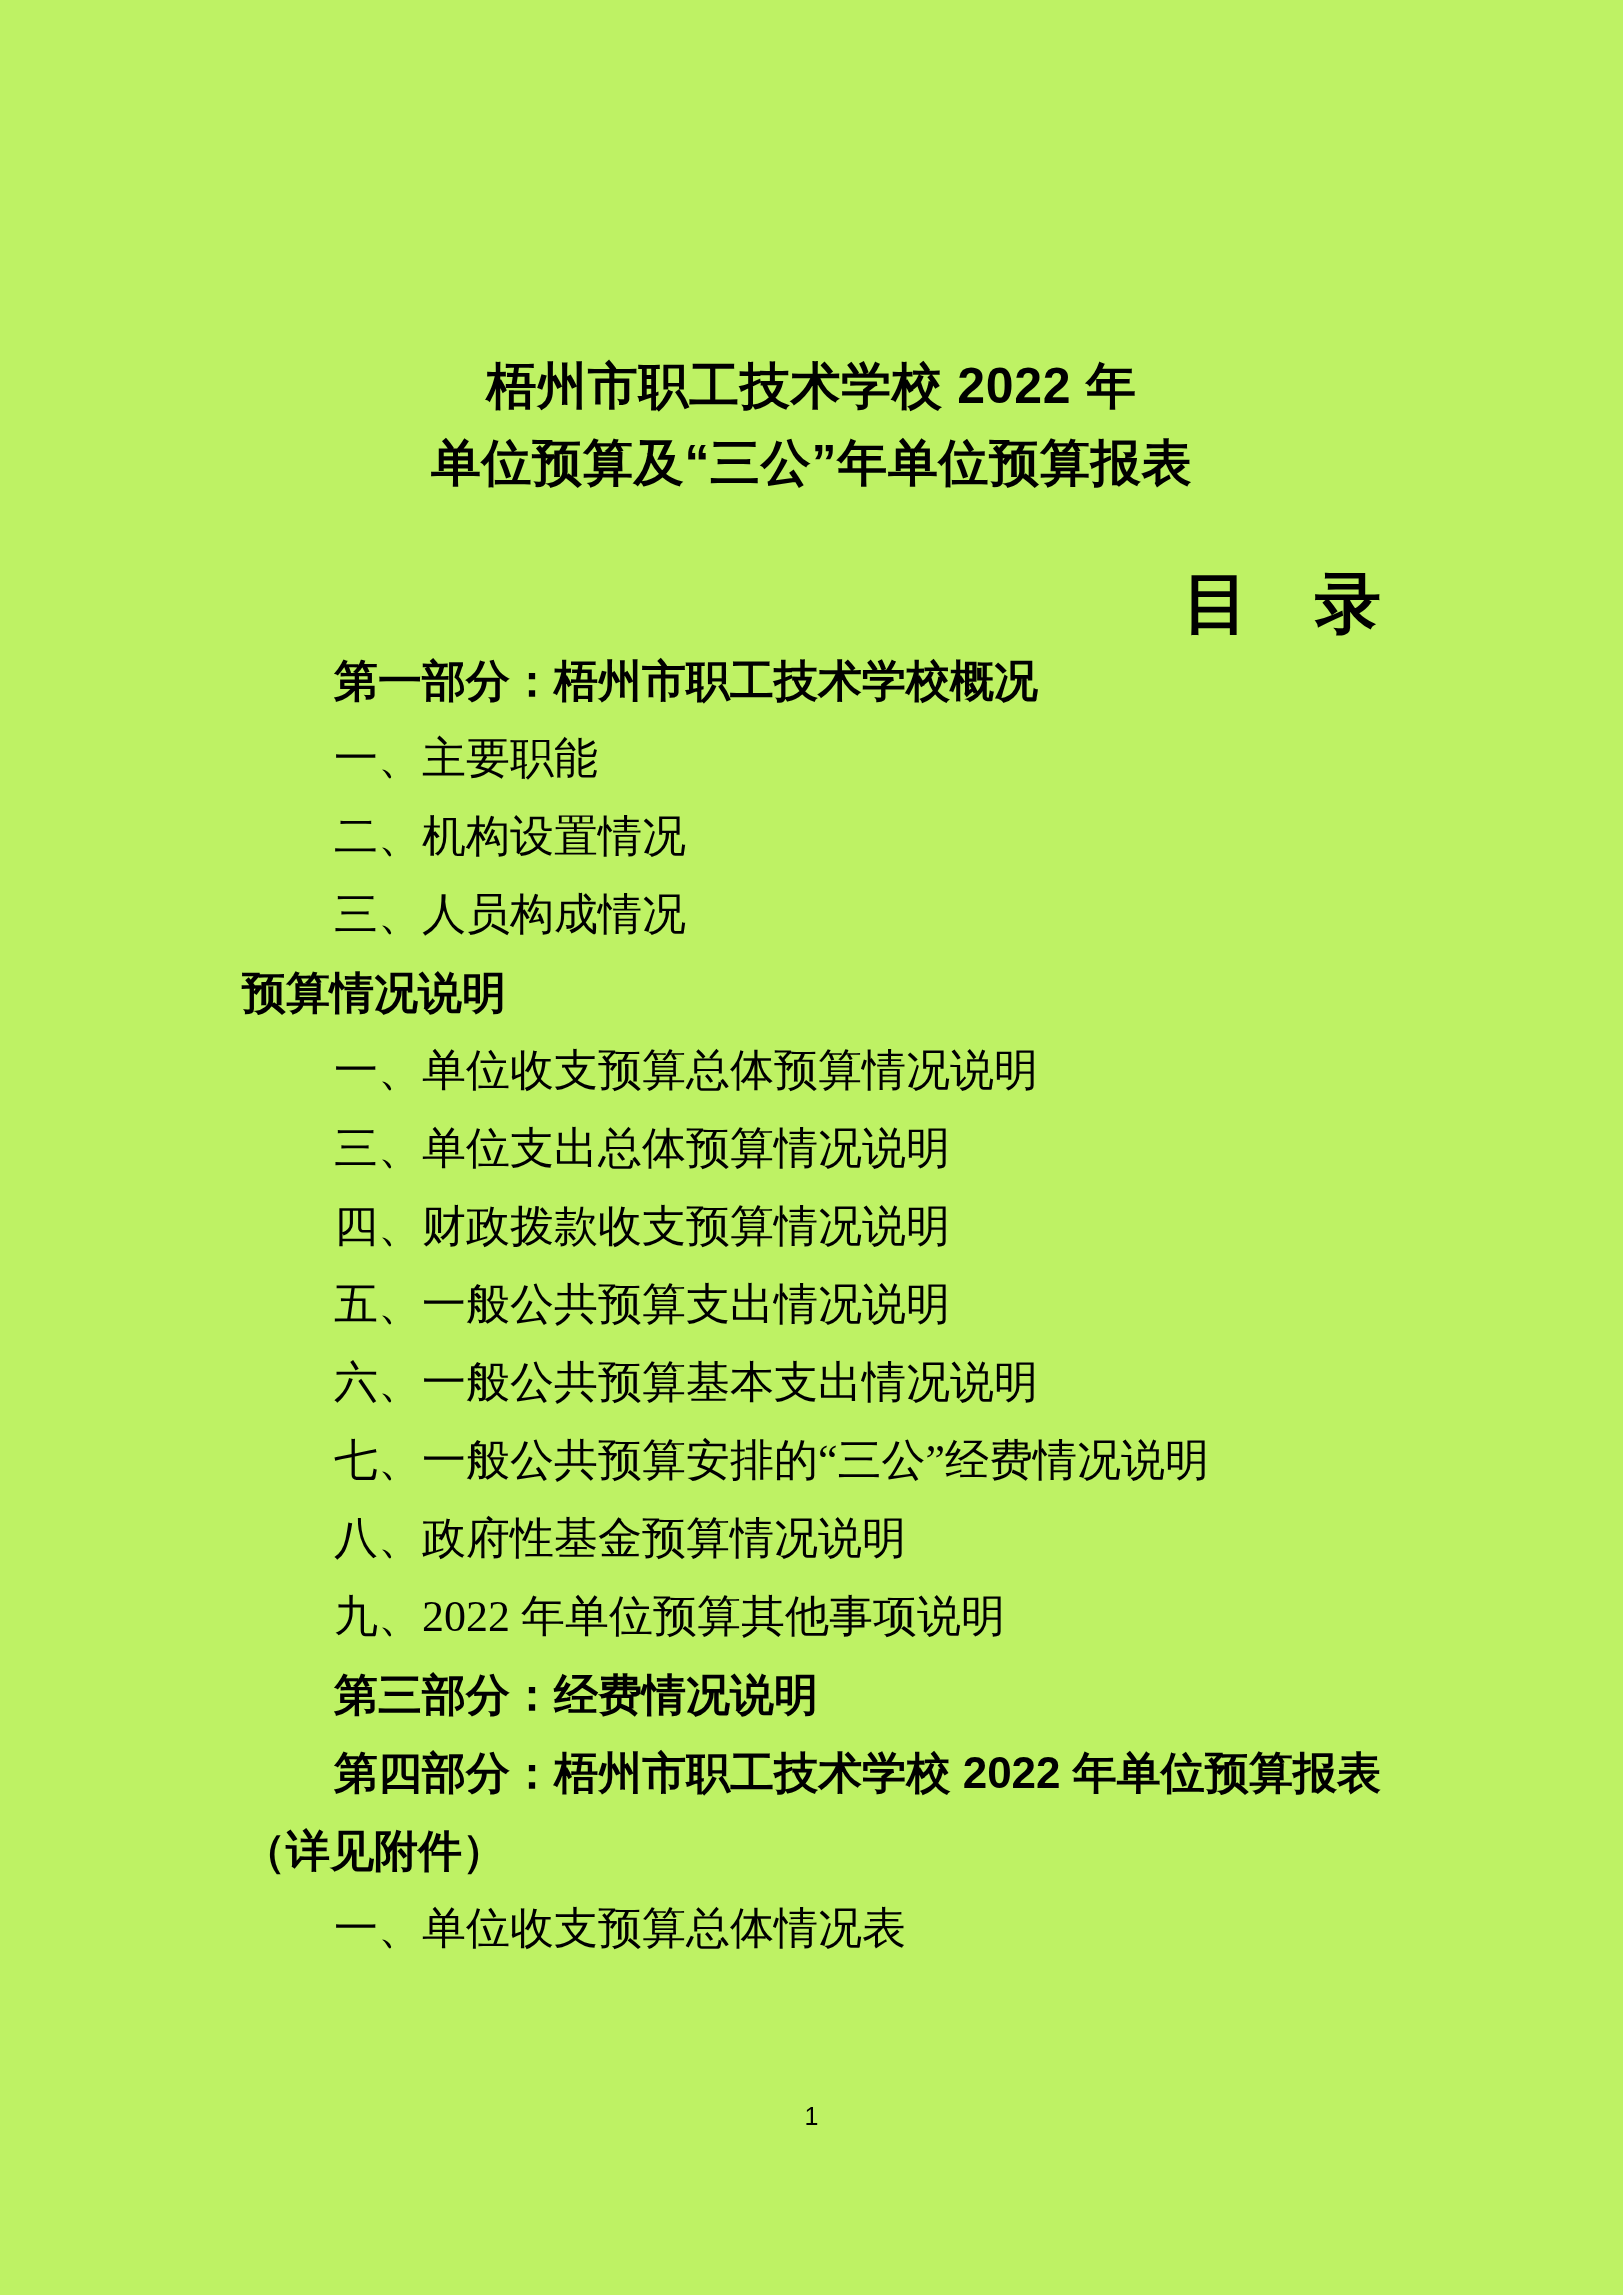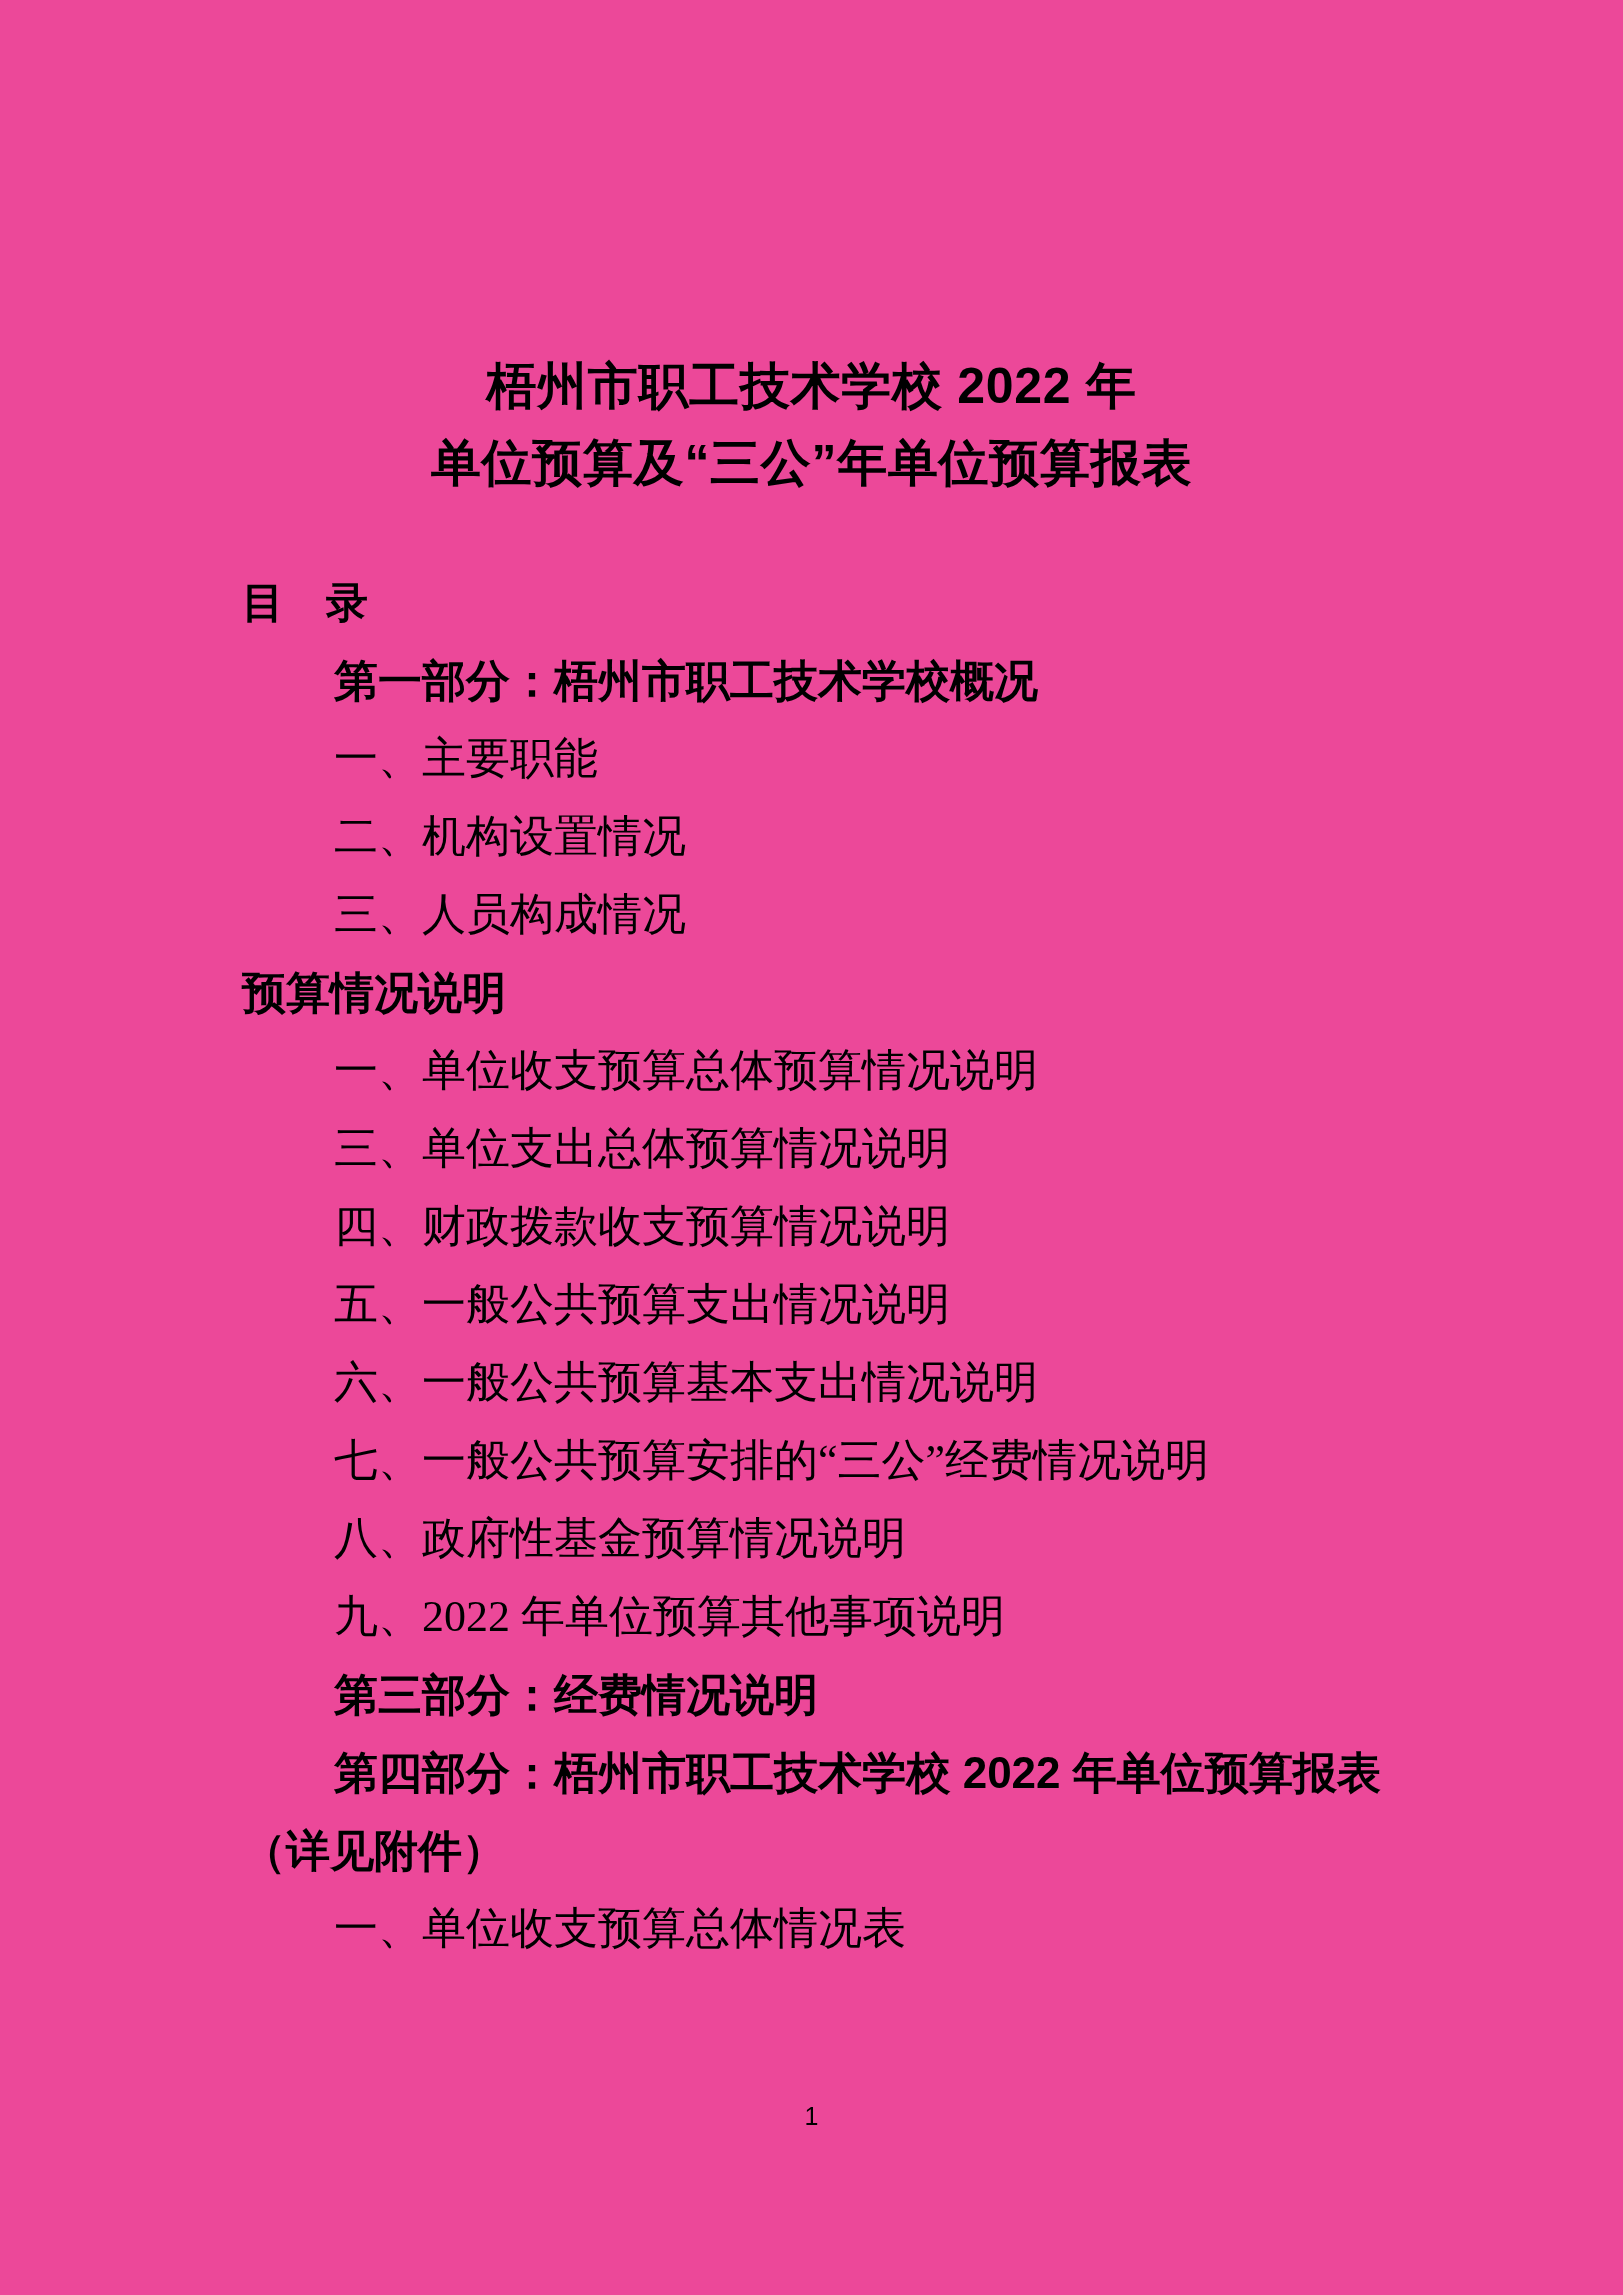--- a/index.html
+++ b/index.html
@@ -4,44 +4,44 @@
 <style>
   html, body {
     margin: 0;
     padding: 0;
     background: #ffffff;
   }
   .page {
     position: relative;
     width: 1623px;
     height: 2295px;
-    background: #ec4899;
+    background: #bef264;
     color: #000000;
     overflow: hidden;
   }
   .content {
     position: absolute;
     left: 242px;
     top: 348px;
     width: 1139px;
   }
   .doc-title-line {
     font-family: "Liberation Sans", sans-serif;
     font-weight: 700;
     font-size: 50px;
     line-height: 77px;
     text-align: center;
     letter-spacing: 0.7px;
   }
   .toc-heading {
     font-family: "Liberation Sans", sans-serif;
     font-weight: 700;
-    font-size: 42px;
+    font-size: 66px;
     line-height: 78px;
-    text-align: left;
+    text-align: right;
     margin-top: 62px;
   }
   .toc-line {
     font-size: 44px;
     line-height: 78px;
     text-align: left;
   }
   .toc-line.section {
     font-family: "Liberation Sans", sans-serif;
     font-weight: 700;

